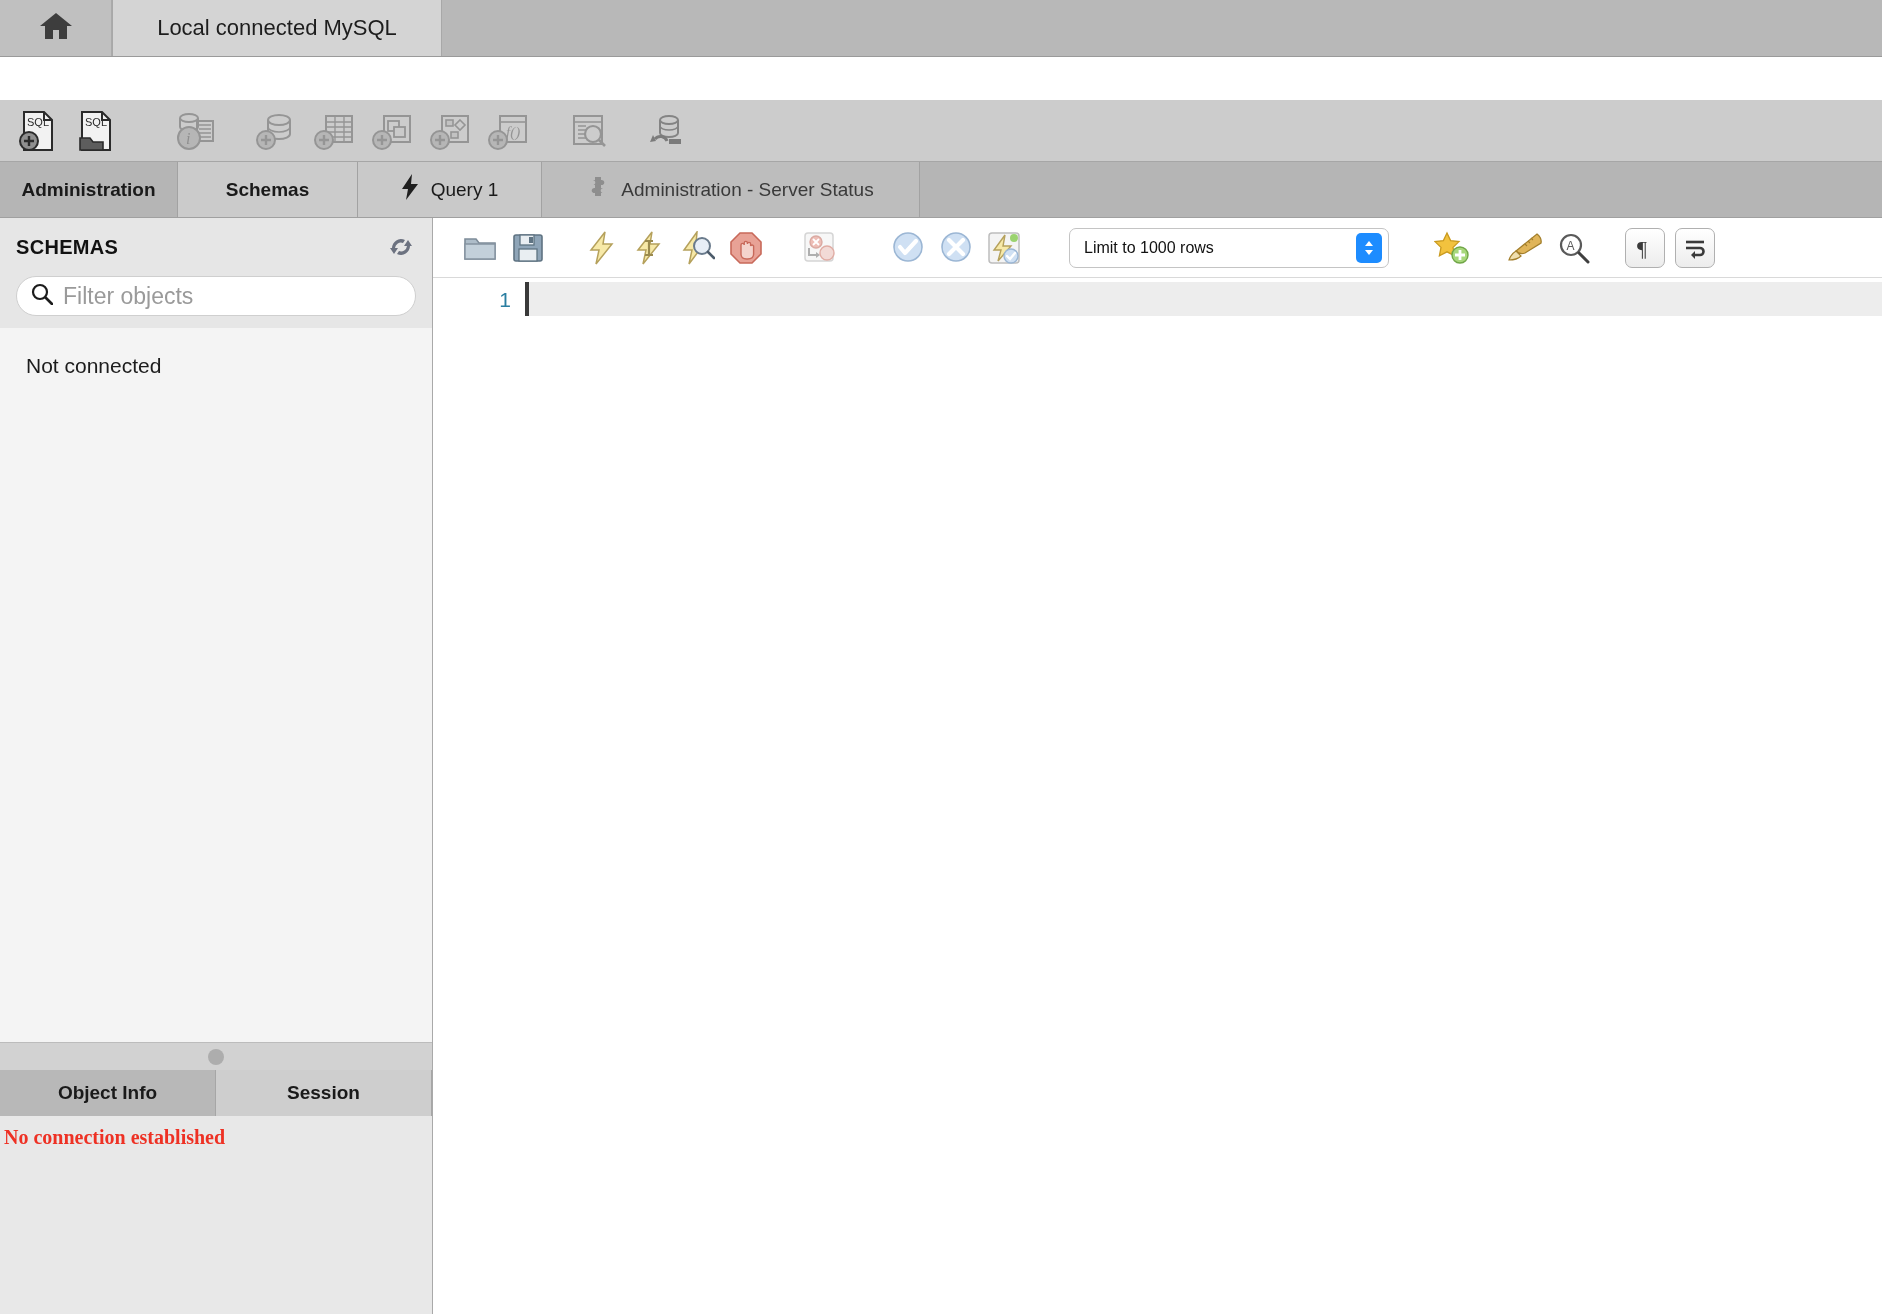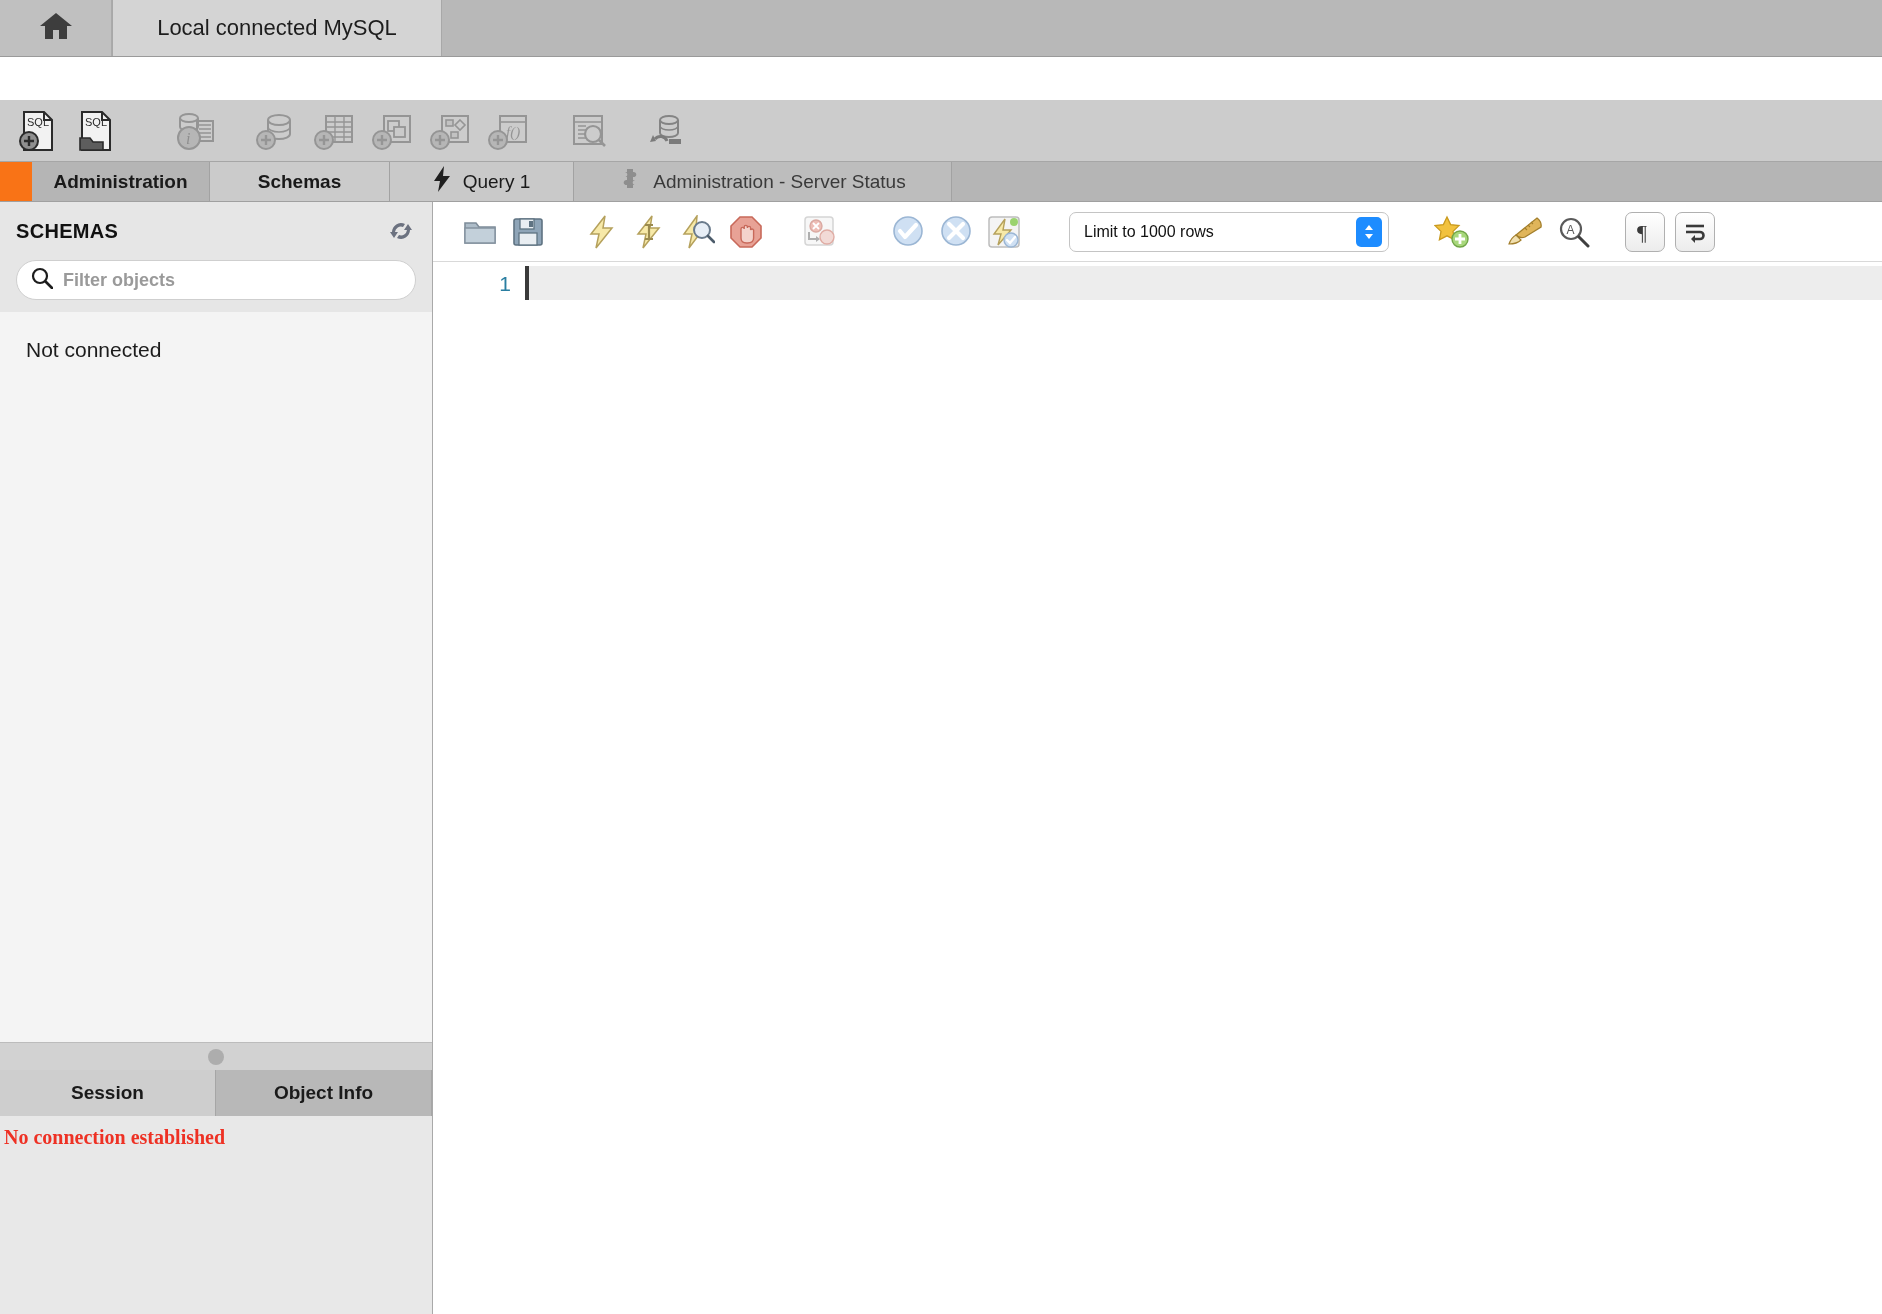--- a/index.html
+++ b/index.html
@@ -54,27 +54,26 @@
   .tb-icon {
     width: 56px; height: 52px;
     display: flex; align-items: center; justify-content: center;
     margin-right: 2px;
   }
   .tb-gap { width: 22px; }
   .tb-gap-lg { width: 42px; }
 
   
   .panel-tabbar {
-    height: 40px;
-    background: #f97316;
+    height: 56px;
+    background: #f9a8d4;
     display: flex;
     align-items: stretch;
     flex: none;
     border-bottom: 1px solid #a0a0a0;
-    padding-left: 32px;
   }
   .ptab {
     display: flex; align-items: center; justify-content: center;
     gap: 12px;
     font-size: 19px;
     color: #1a1a1a;
     border-right: 1px solid #a2a2a2;
     padding: 0 20px;
   }
   .ptab.bold { font-weight: bold; }
@@ -107,23 +106,23 @@
     height: 40px;
     background: #ffffff;
     border: 1px solid #cfcfcf;
     border-radius: 20px;
     display: flex; align-items: center;
     padding: 0 14px;
     gap: 10px;
   }
   .filter-input {
     border: 0; outline: 0; background: transparent;
-    font-size: 18px; color: #222;
+    font-size: 23px; color: #222;
     font-family: "Liberation Sans", sans-serif;
-    flex: 1; height: 100%; font-weight: bold;
+    flex: 1; height: 100%;
   }
   .filter-input::placeholder { color: #9a9a9a; }
   .schema-list {
     flex: 1;
     background: #f4f4f4;
     padding: 26px 0 0 26px;
     font-size: 21px;
     color: #1c1c1c;
     min-height: 0;
   }
@@ -391,25 +390,25 @@
 
       <div class="schema-list">
         <div>Not connected</div>
       </div>
 
       <div class="splitter">
         <div class="splitter-dot"></div>
       </div>
 
       <div class="bottom-tabs">
+        <div class="btab active">
+          <span>Object Info</span>
+        </div>
         <div class="btab inactive">
           <span>Session</span>
-        </div>
-        <div class="btab active">
-          <span>Object Info</span>
         </div>
       </div>
 
       <div class="bottom-content">
         <div class="no-conn">No connection established</div>
       </div>
     </div>
 
     <div class="editor-pane">
 

